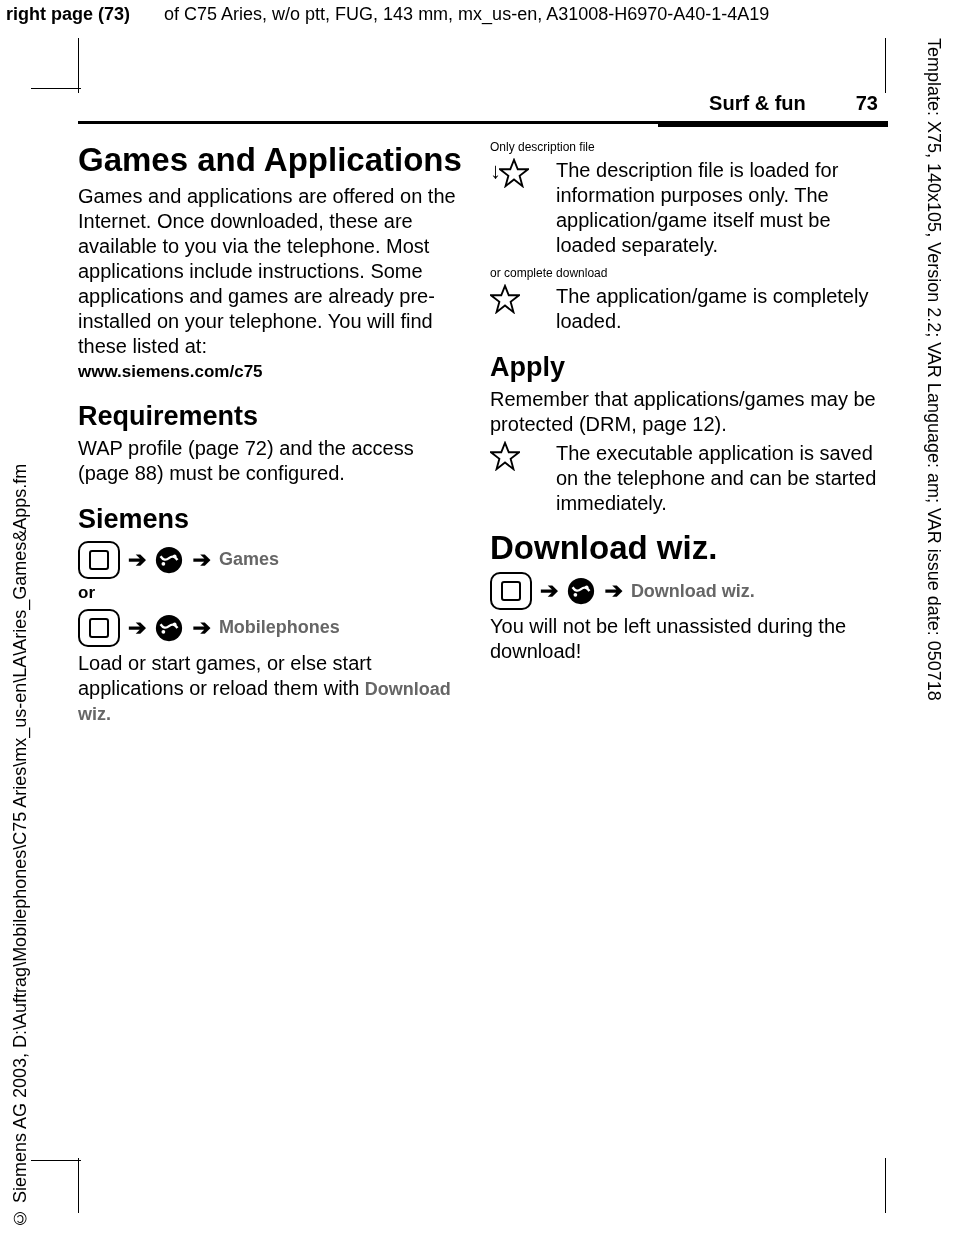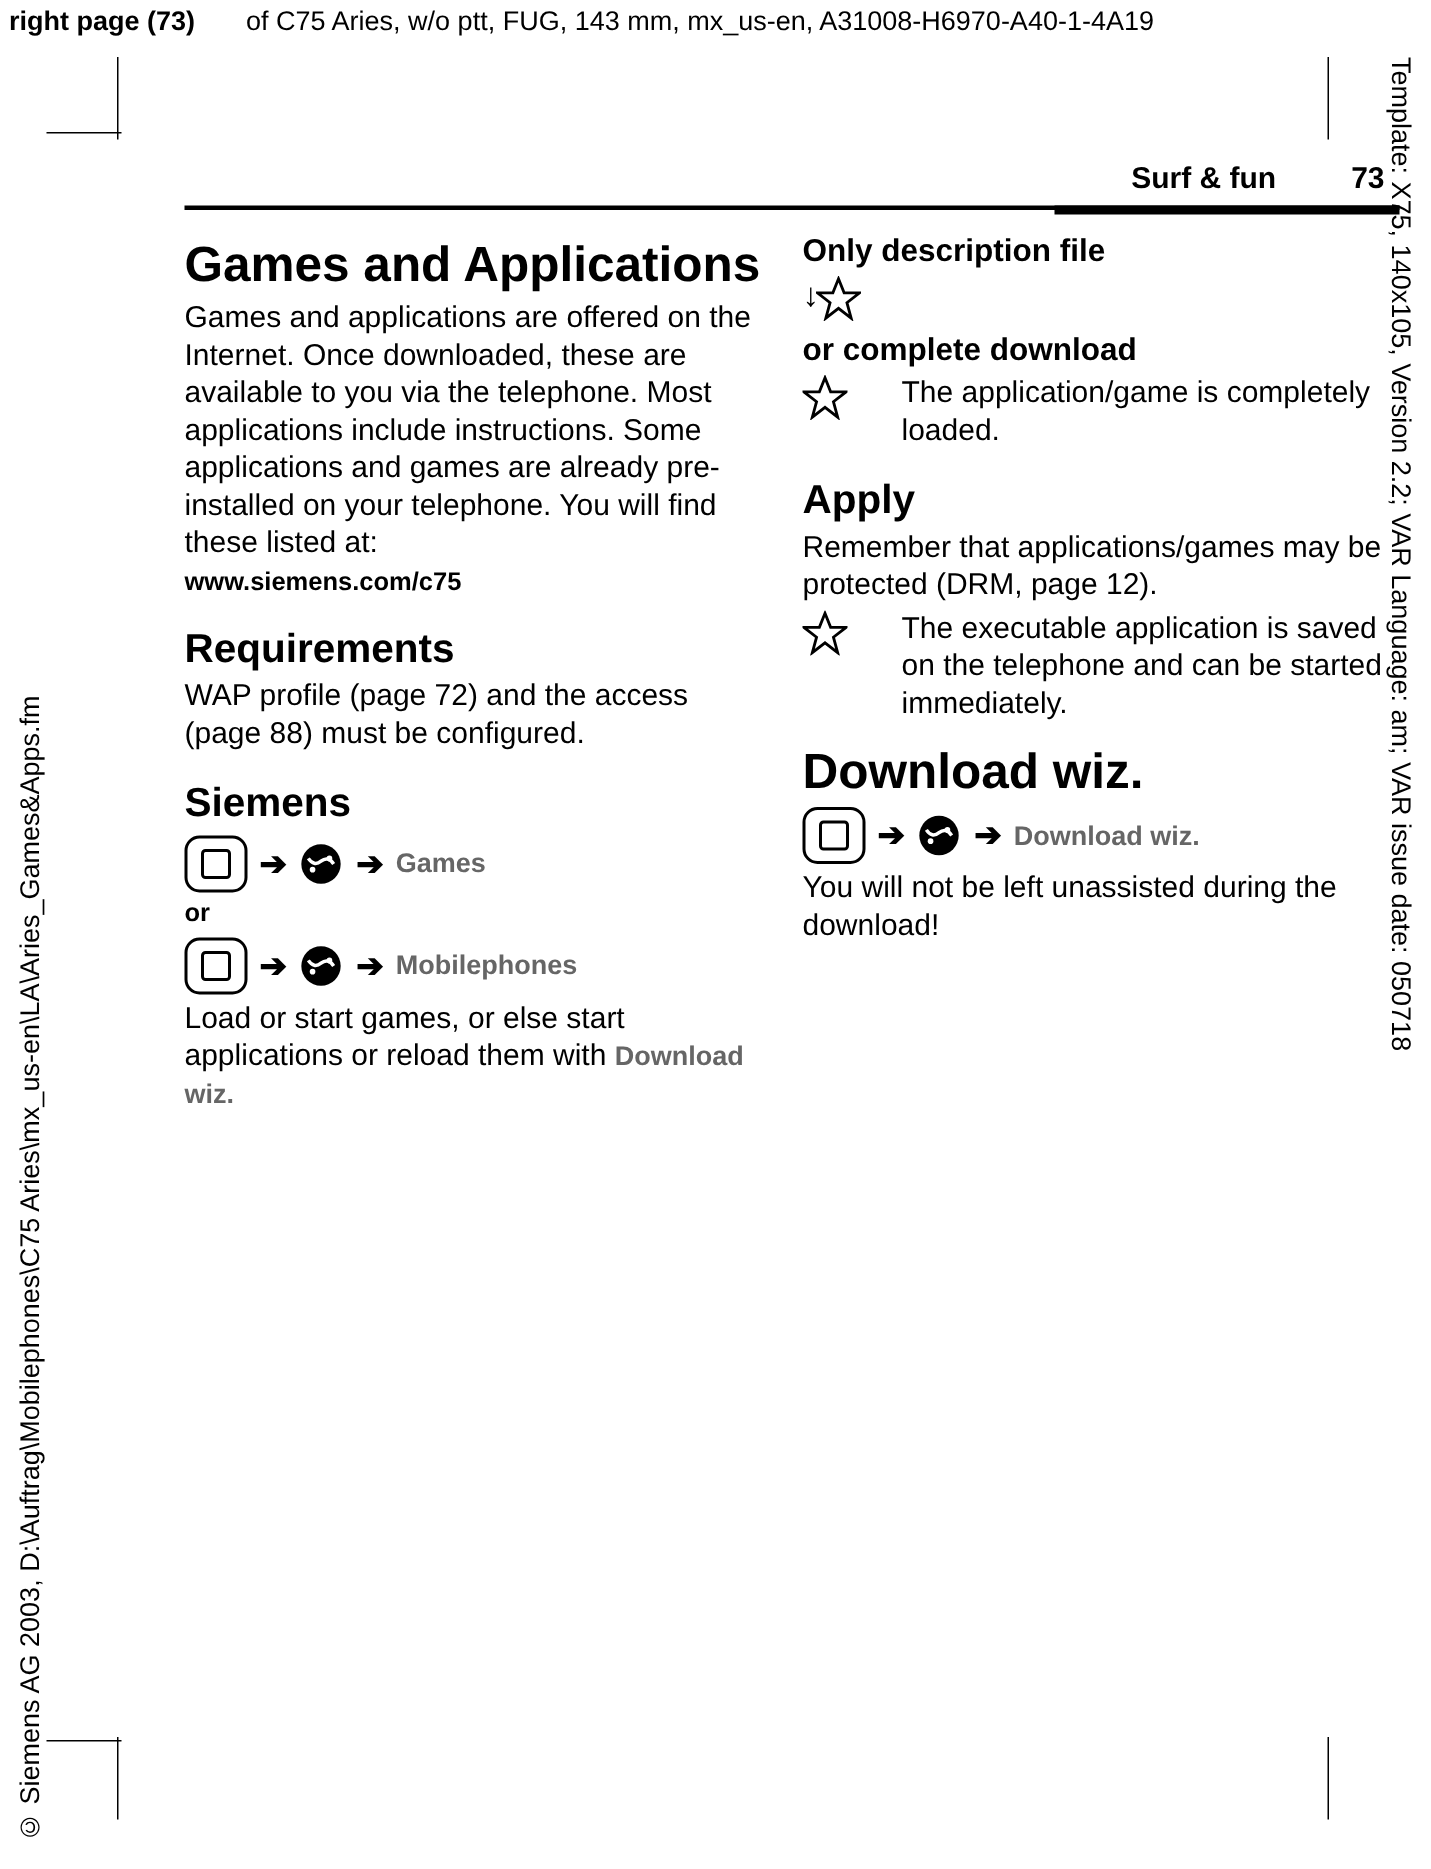--- a/index.html
+++ b/index.html
@@ -53,23 +53,22 @@
     height: 780px;
     font-size: 18px;
     writing-mode: vertical-rl;
     transform: rotate(180deg);
     white-space: nowrap;
   }
 
   .page {
     position: absolute;
     left: 78px;
-    top: 108px;
+    top: 92px;
     width: 810px;
-    margin-left: 45px;
   }
   .running-head {
     display: flex;
     justify-content: flex-end;
     align-items: baseline;
     gap: 50px;
     font-weight: 700;
     font-size: 20px;
     padding-right: 10px;
   }
@@ -102,22 +101,22 @@
     line-height: 1.1;
     font-stretch: condensed;
   }
   h2.sub {
     font-size: 27px;
     font-weight: 800;
     margin: 18px 0 4px 0;
     font-stretch: condensed;
   }
   h3.subsub {
-    font-size: 21px;
-    font-weight: 700;
+    font-size: 12px;
+    font-weight: 400;
     margin: 2px 0 2px 0;
     font-stretch: condensed;
   }
   p {
     margin: 4px 0;
     line-height: 1.25;
     font-size: 20px;
   }
   .bold { font-weight: 700; }
   .small-bold { font-weight: 700; font-size: 17px; }
@@ -262,20 +261,21 @@
       <h3 class="subsub">Only description file</h3>
       <div class="entry">
         <div class="entry-icon">
           <span class="dl-arrow">↓</span>
           <span class="star-outline">
             <svg viewBox="0 0 32 32">
                 <polygon points="16,2 20,12 31,12 22,19 25,30 16,23 7,30 10,19 1,12 12,12" fill="none" stroke="#000" stroke-width="2"></polygon>
               </svg>
           </span>
         </div>
+        <div class="entry-text">The description file is loaded for information purposes only. The application/game itself must be loaded separately.</div>
       </div>
 
       <h3 class="subsub">or complete download</h3>
       <div class="entry">
         <div class="entry-icon">
           <span class="star-outline">
             <svg viewBox="0 0 32 32">
                 <polygon points="16,2 20,12 31,12 22,19 25,30 16,23 7,30 10,19 1,12 12,12" fill="none" stroke="#000" stroke-width="2"></polygon>
               </svg>
           </span>

